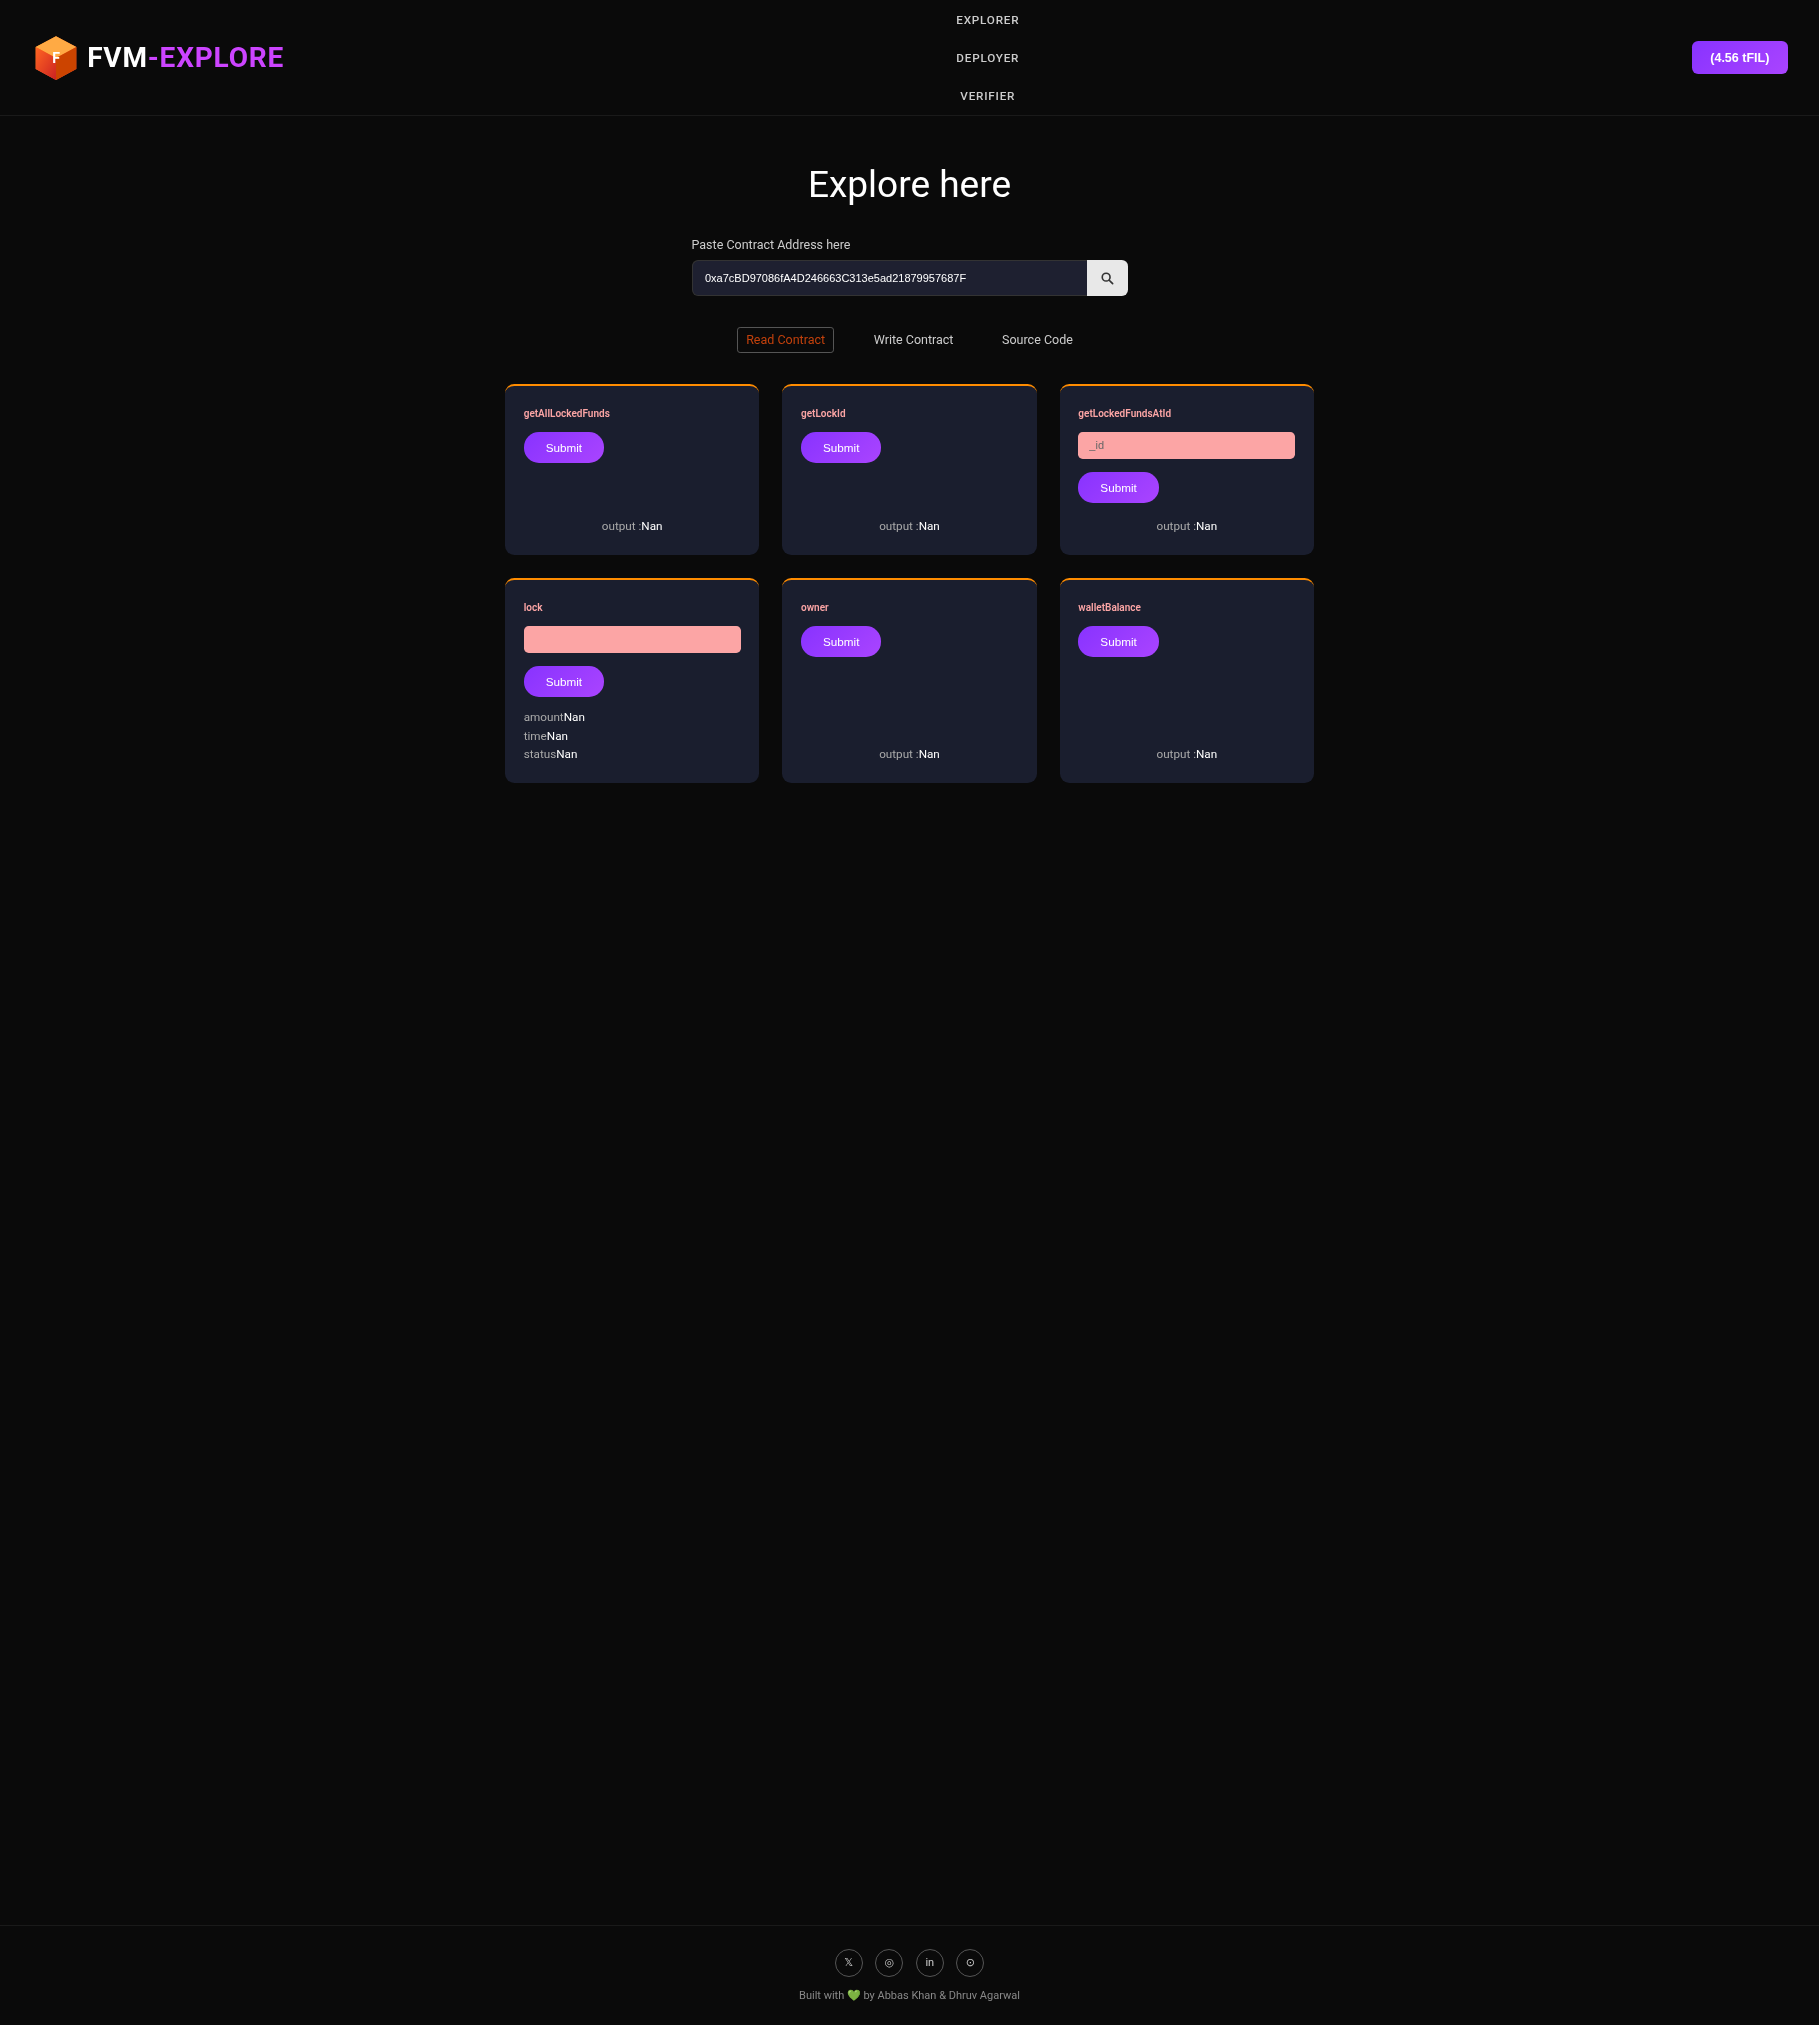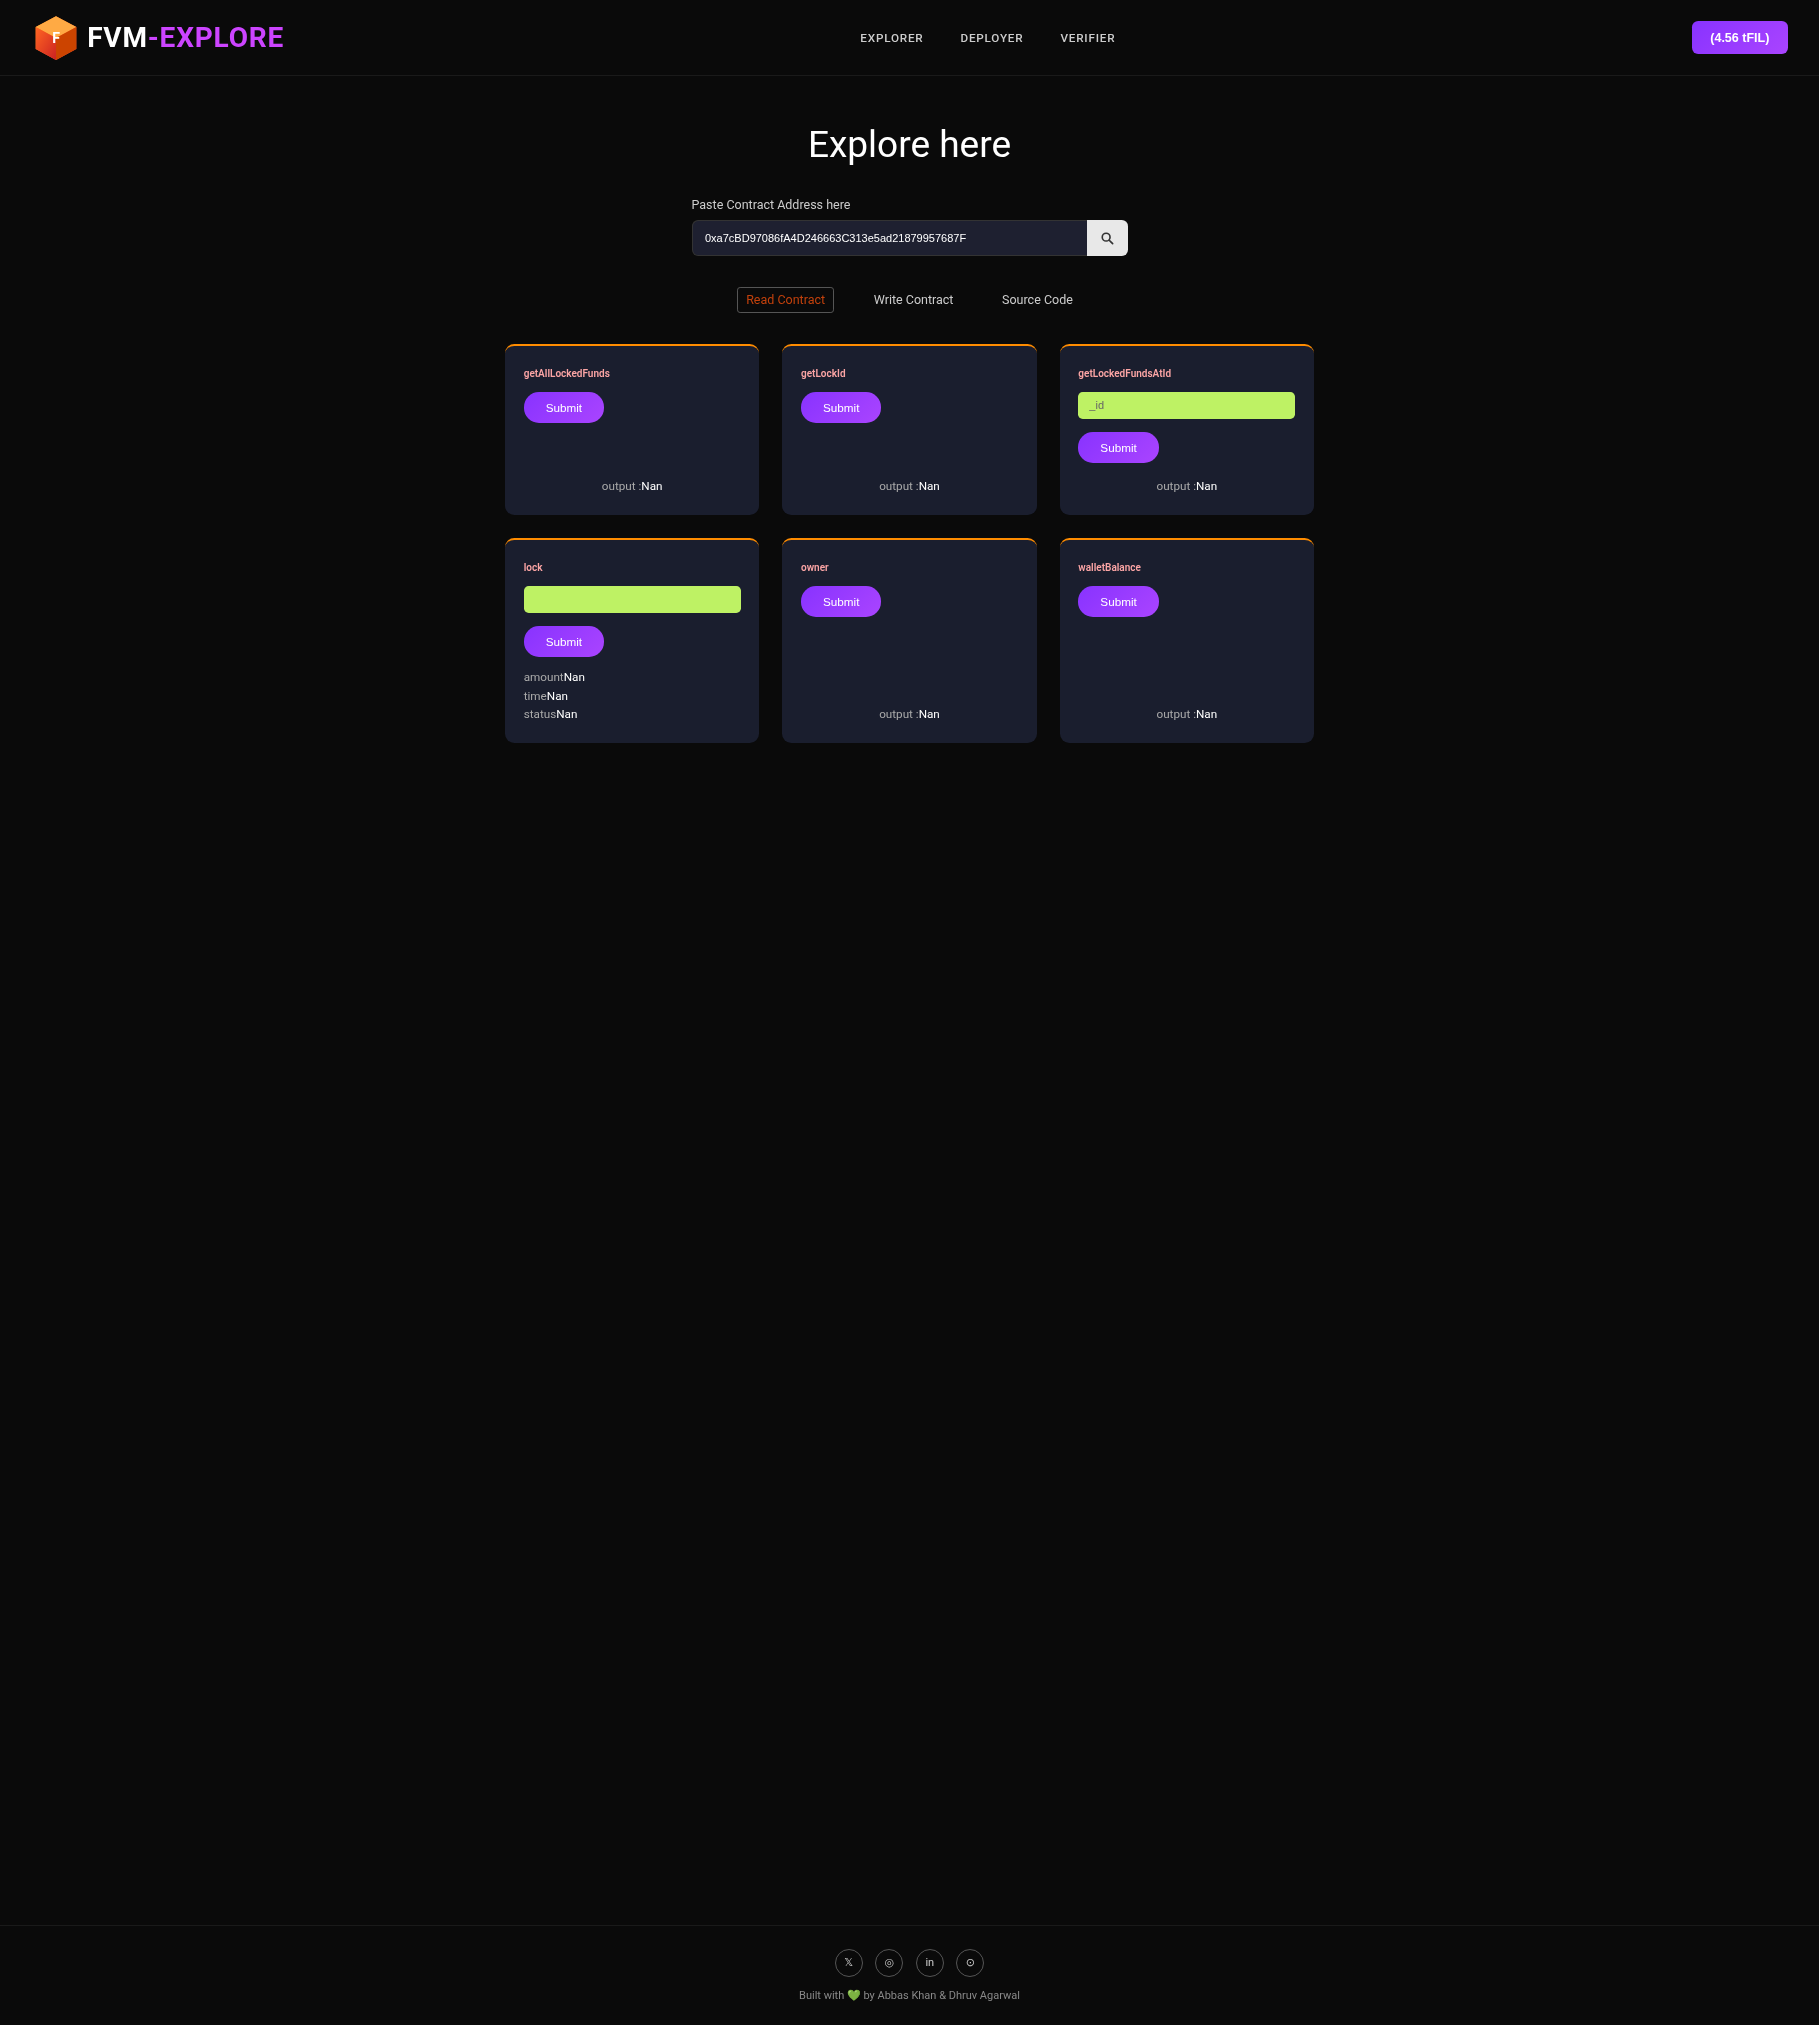--- a/index.html
+++ b/index.html
@@ -35,21 +35,22 @@
       font-weight: 700;
       letter-spacing: 0.8px;
     }
     .logo-fvm { color: #ffffff; }
     .logo-dash { color: #cc44ff; }
     .logo-explore { color: #cc44ff; }
 
     nav {
       display: flex;
       align-items: center;
-      gap: 37px;
+      gap: 24px;
+      flex-direction: column;
     }
     nav a {
       color: #cccccc;
       text-decoration: none;
       font-size: 11.7px;
       font-weight: 500;
       letter-spacing: 0.8px;
       cursor: pointer;
     }
 
@@ -165,21 +166,21 @@
       min-height: 171px;
     }
 
     .card-title {
       font-size: 10px;
       font-weight: 600;
       color: #fca5a5;
     }
 
     .card-input {
-      background: #bef264;
+      background: #fca5a5;
       border: none;
       border-radius: 4.7px;
       padding: 7.8px 11px;
       font-size: 11px;
       color: #333;
       outline: none;
       width: 100%;
     }
     .card-input::placeholder { color: #666; }
 

